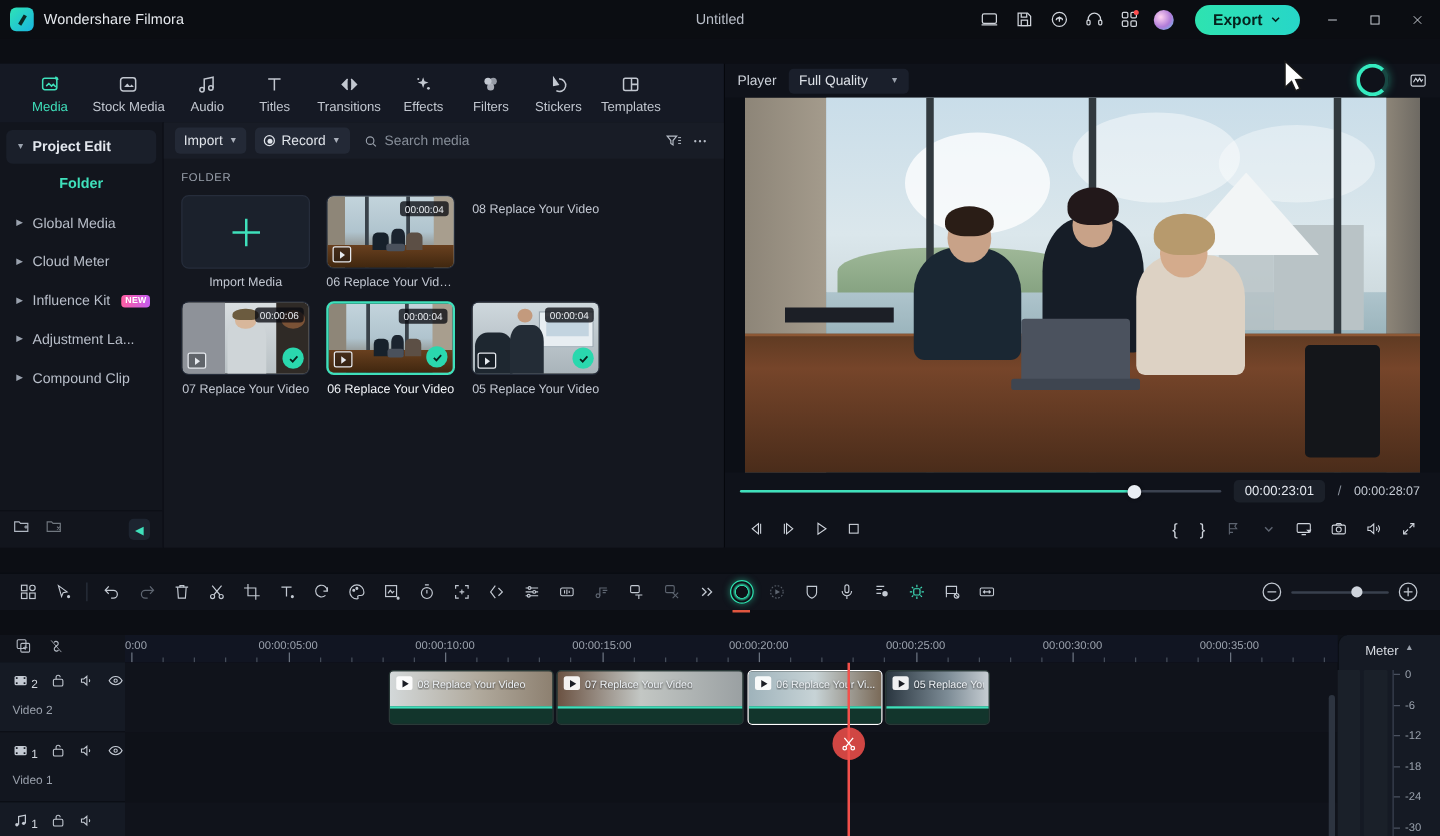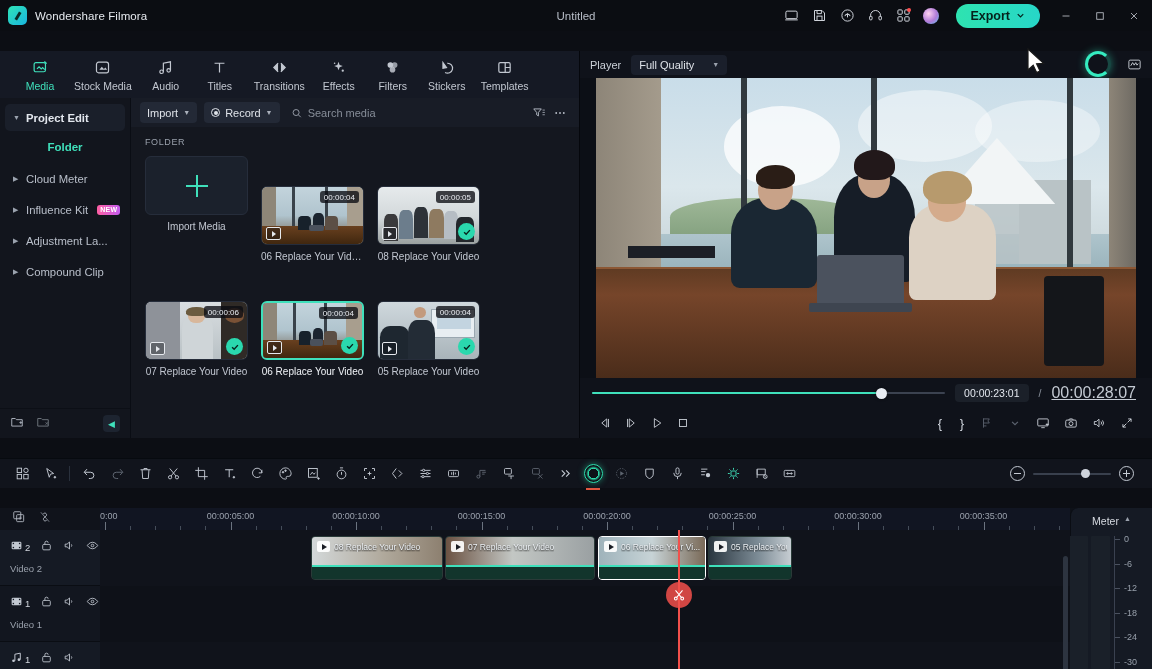--- a/index.html
+++ b/index.html
@@ -136,21 +136,21 @@
   .mb-ico svg { width: 14px; height: 14px; }
 
   .gridwrap { flex: 1; padding: 10px 12px 0 14px; overflow: hidden; }
   .grid-section-title {
     font-size: 9px; color: #9aa1ac; letter-spacing: .6px; margin-bottom: 9px;
   }
   .cards { display: flex; flex-wrap: wrap; gap: 9px 13px; }
   .card { width: 103px; }
   .thumb {
     width: 103px; height: 59px; border-radius: 6px; position: relative; overflow: hidden;
-    background: #000000; border: 1px solid #262d3b; margin-top: 30px;
+    background: #000000; border: 1px solid #262d3b;
   }
   .card.selected .thumb { border: 2px solid #3fe0bb; }
   .importbox {
     width: 103px; height: 59px; border-radius: 6px; background: #1b212c;
     display: flex; align-items: center; justify-content: center; border: 1px solid #262d3b;
   }
   .plus { position: relative; width: 22px; height: 22px; }
   .plus:before, .plus:after {
     content: ""; position: absolute; background: #3fe0bb;
   }
@@ -247,21 +247,21 @@
   .seek .track { position: absolute; left: 0; right: 0; height: 2.5px; background: #3b4250; border-radius: 2px; }
   .seek .fill { position: absolute; left: 0; height: 2.5px; background: #3fe0bb; border-radius: 2px; }
   .seek .knob {
     position: absolute; width: 11px; height: 11px; border-radius: 50%; background: #e9edf3;
     box-shadow: 0 0 3px rgba(0,0,0,.55);
   }
   .tc-cur {
     background: #1b2029; border-radius: 4px; padding: 3px 9px; font-size: 10.5px; color: #e3e7ee;
   }
   .tc-sep { font-size: 10.5px; color: #8b929d; }
-  .tc-tot { font-size: 16px; color: #c4cad3; padding-right: 4px; text-decoration: underline; }
+  .tc-tot { font-size: 10px; color: #c4cad3; padding-right: 4px; }
 
   .ctrlrow { height: 30px; display: flex; align-items: center; padding: 0 12px; flex:0 0 30px; }
   .cbtn { width: 26px; height: 24px; display:flex; align-items:center; justify-content:center; color:#cfd4dc; border-radius:4px; }
   .cbtn svg { width: 14px; height: 14px; }
   .cbtn.dim { color: #5d6470; }
   .ctrl-right { margin-left: auto; display: flex; align-items: center; gap: 2px; }
   .brace { font-size: 13px; color: #cfd4dc; width: 20px; text-align: center; }
 
   
   .tl-toolbar {
@@ -543,20 +543,24 @@
 
       <div class="panelbody">
 
         <div class="sidebar">
           <div class="tree">
             <div class="tnode root">
               <span class="caret open">▼</span>
               <span>Project Edit</span>
             </div>
             <div class="folder-lbl">Folder</div>
+            <div class="tnode">
+              <span class="caret">▶</span>
+              <span>Global Media</span>
+            </div>
             <div class="tnode">
               <span class="caret">▶</span>
               <span>Cloud Meter</span>
             </div>
             <div class="tnode">
               <span class="caret">▶</span>
               <span>Influence Kit</span>
               <span class="badge-new">NEW</span>
             </div>
             <div class="tnode">
@@ -647,40 +651,20 @@
                   </div>
                   <span class="dur">00:00:04</span>
                   <span class="filmicon">
                       <i></i>
                     </span>
                 </div>
                 <div class="cname">06 Replace Your Video...</div>
               </div>
 
               <div class="card">
-                <div class="thumb">
-                  <div class="sc">
-                    <div style="position:absolute;inset:0;background:linear-gradient(180deg,#e6eaec 0%,#d2d8da 55%,#9aa0a0 100%)"></div>
-                    <div style="position:absolute;left:6%;bottom:6%;width:14%;height:46%;background:#3a3a3c;border-radius:30% 30% 0 0"></div>
-                    <div style="position:absolute;left:21%;bottom:8%;width:14%;height:52%;background:#6c7d8c;border-radius:30% 30% 0 0"></div>
-                    <div style="position:absolute;left:36%;bottom:10%;width:14%;height:55%;background:#2d3238;border-radius:30% 30% 0 0"></div>
-                    <div style="position:absolute;left:50%;bottom:10%;width:15%;height:52%;background:#8e7a60;border-radius:30% 30% 0 0"></div>
-                    <div style="position:absolute;left:65%;bottom:8%;width:14%;height:50%;background:#b6bdc4;border-radius:30% 30% 0 0"></div>
-                    <div style="position:absolute;left:77%;bottom:4%;width:18%;height:44%;background:#23272c;border-radius:28% 28% 0 0"></div>
-                  </div>
-                  <span class="dur">00:00:05</span>
-                  <span class="filmicon">
-                      <i></i>
-                    </span>
-                  <span class="checkmark">
-                    <svg viewBox="0 0 24 24" fill="none" stroke="currentColor" stroke-width="3.4">
-                        <path d="M5 12.5l5 5 9-10"></path>
-                      </svg>
-                  </span>
-                </div>
                 <div class="cname">08 Replace Your Video</div>
               </div>
 
               <div class="card">
                 <div class="thumb">
                   <div class="sc">
                     <div style="position:absolute;inset:0;background:linear-gradient(180deg,#d9dee1,#b9c1c5)"></div>
                     <div style="position:absolute;left:0;top:0;width:34%;height:100%;background:#8e9299"></div>
                     <div style="position:absolute;left:36%;top:18%;width:30%;height:82%;background:#cfd5d8;border-radius:40% 40% 0 0"></div>
                     <div style="position:absolute;left:42%;top:14%;width:16%;height:22%;background:#d8b79b;border-radius:50%"></div>

